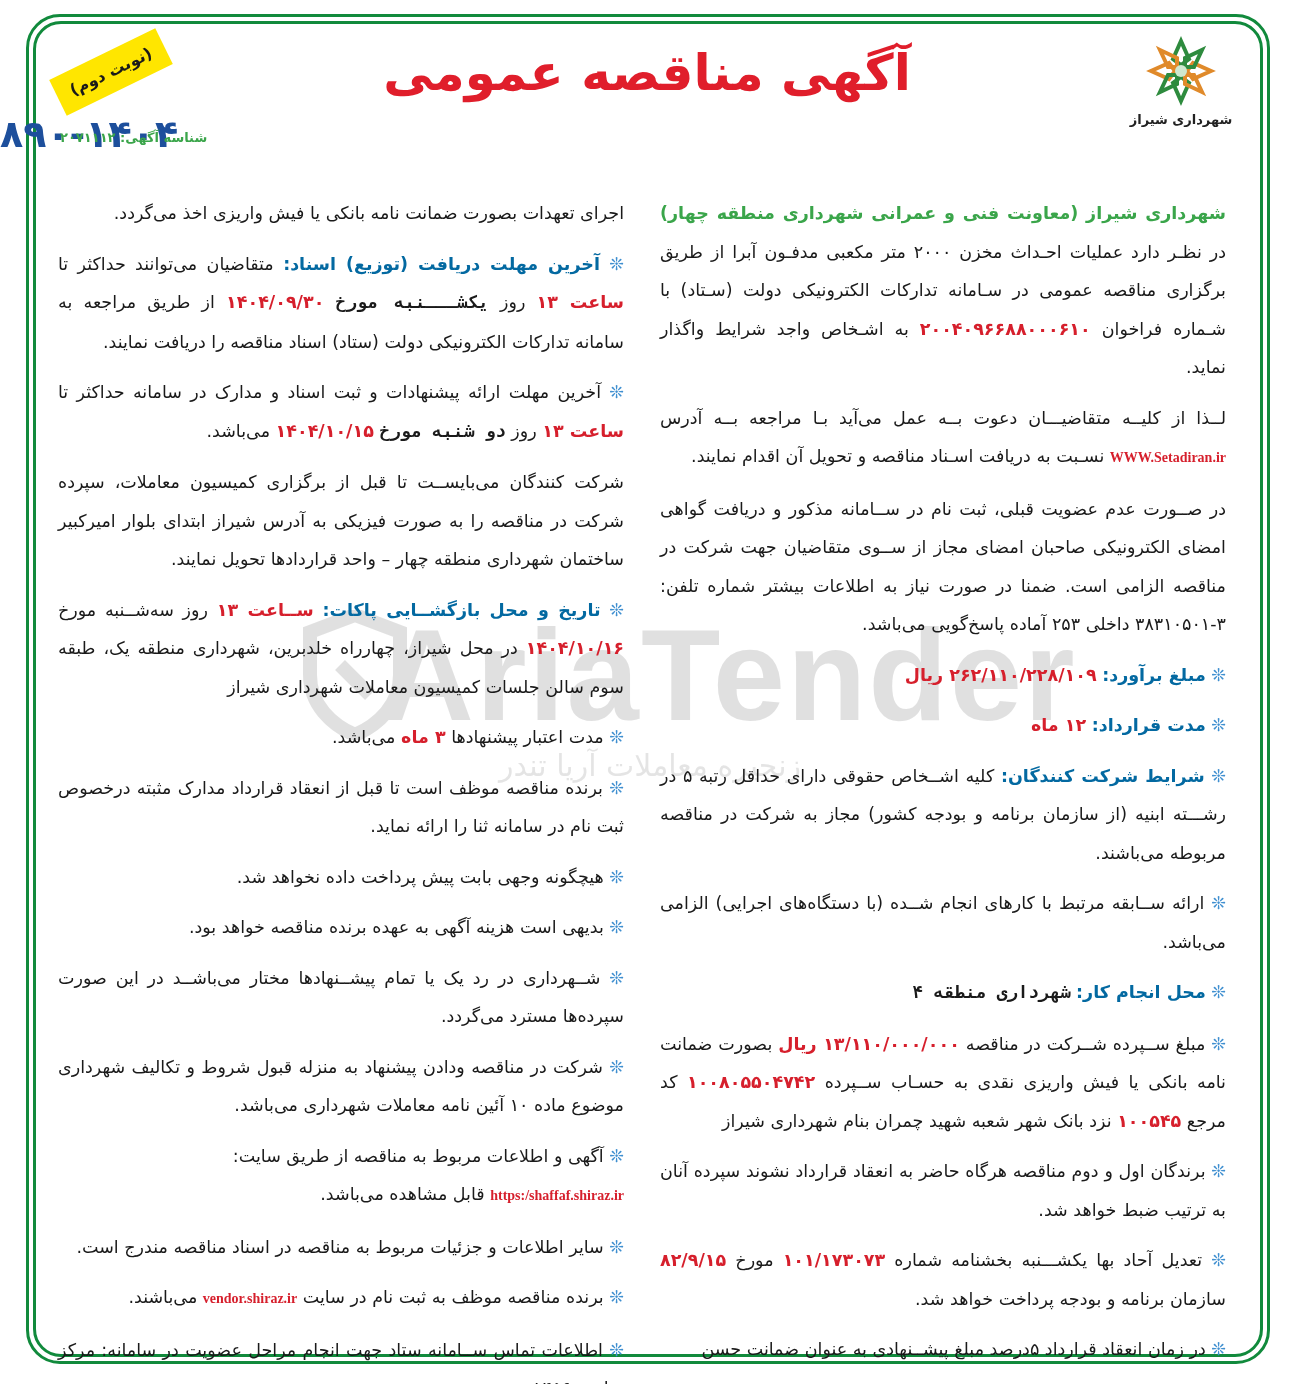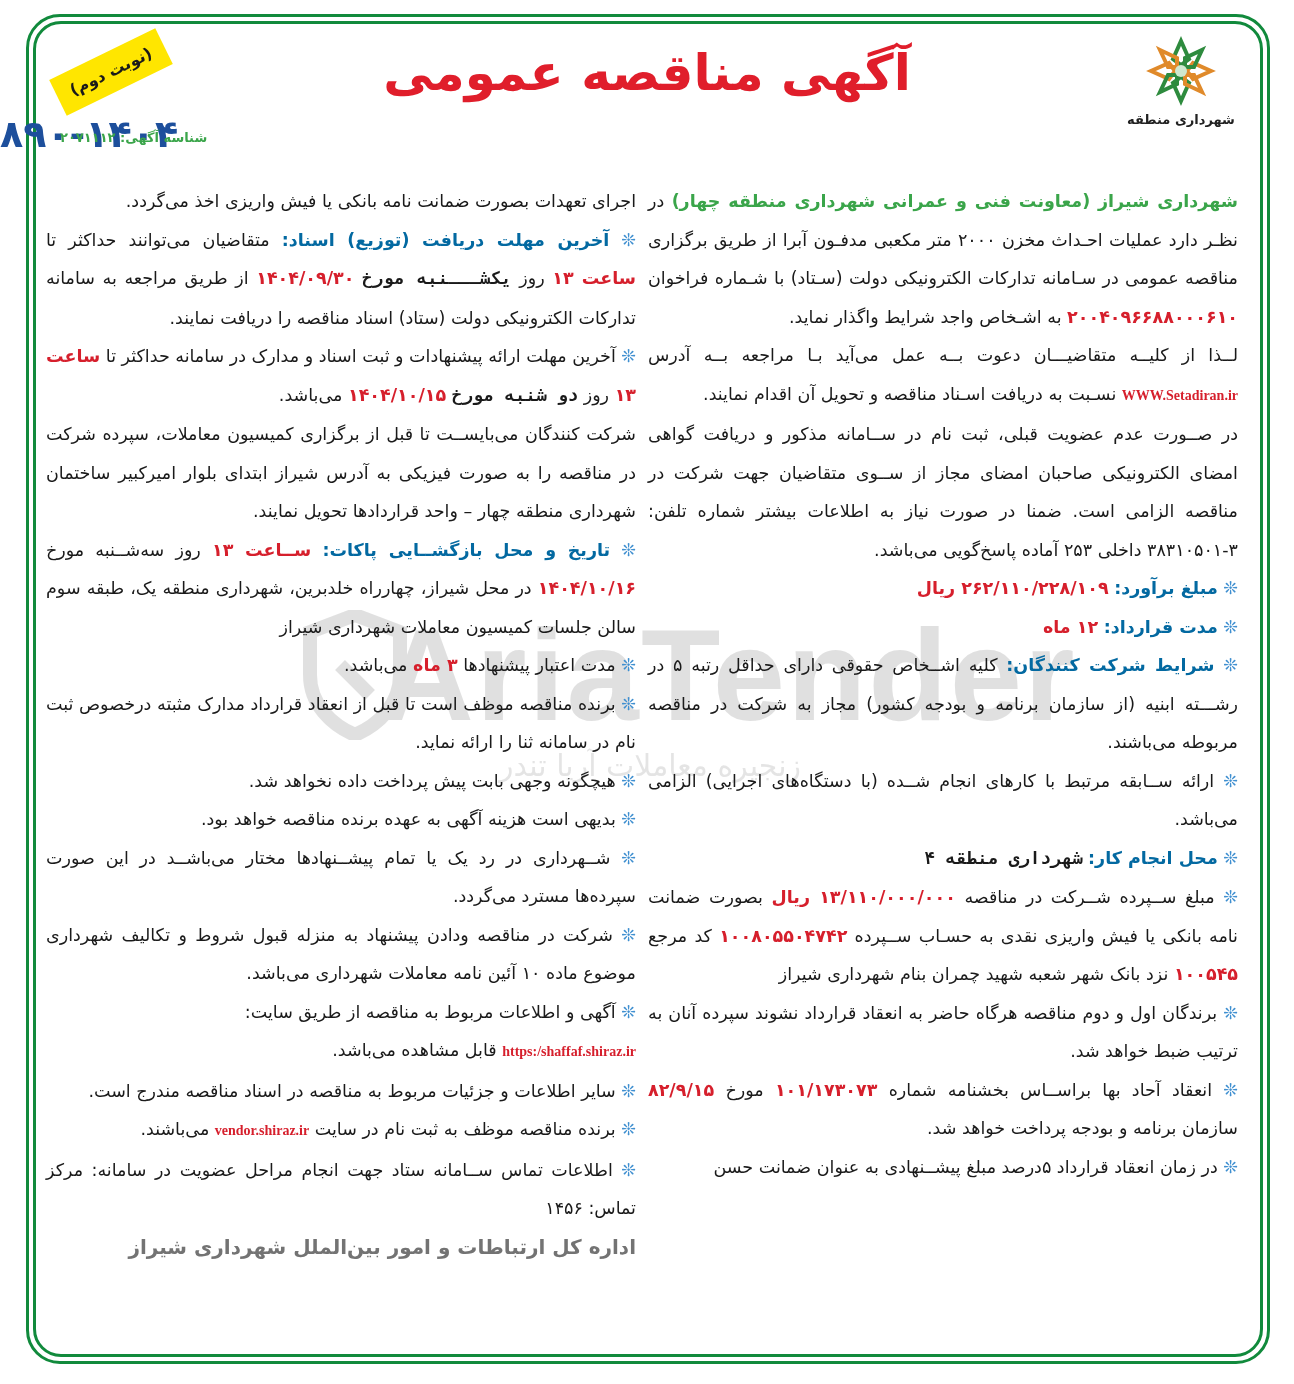--- a/index.html
+++ b/index.html
@@ -46,21 +46,21 @@
   .wm-sub { position: absolute; left: 0; top: 158px; width: 700px; text-align: center; font-size: 30px; color: #888; letter-spacing: 18px; }
   .wm-shield { position: absolute; left: 0; top: 20px; }
 
   
   .col {
     position: absolute; top: 182px; font-size: 17.5px; line-height: 38.5px;
     text-align: justify; text-align-last: right;
   }
   .col-right { right: 56px; width: 590px; }
   .col-left { left: 46px; width: 590px; }
-  .col p { margin: 0; }
+  .col p { margin: 12px; }
   .green { color: #3aa54a; font-weight: bold; }
   .red { color: #d61f2c; font-weight: bold; }
   .blue { color: #0369a1; font-weight: bold; }
   .bold { font-weight: bold; font-family: Liberation Mono, monospace; }
   .star { color: #3f8fd0; font-weight: bold; }
   .url { font-family: "Liberation Serif", serif; font-weight: bold; color: #d61f2c; font-size: 14px; direction: ltr; unicode-bidi: embed; }
   .footer-line { color: #737373; font-weight: bold; font-size: 20px; margin-top: 4px; }
 </style>
 </head>
 <body>
@@ -77,21 +77,21 @@
         <path d="M-30,0 L-12,8 L-6,0 L-12,-8 Z" stroke="#e08a2a"></path>
         <path d="M30,0 L12,8 L6,0 L12,-8 Z" stroke="#e08a2a"></path>
         <path d="M-21,-21 L-4,-13 L-4,-4 L-13,-4 Z" stroke="#e08a2a"></path>
         <path d="M21,21 L4,13 L4,4 L13,4 Z" stroke="#e08a2a"></path>
         <path d="M21,-21 L13,-4 L4,-4 L4,-13 Z" stroke="#2e8b3e"></path>
         <path d="M-21,21 L-13,4 L-4,4 L-4,13 Z" stroke="#2e8b3e"></path>
       </g>
       <circle r="6" fill="#cfe8cf"></circle>
     </g>
   </svg>
-  <div class="logo-text">شهرداری منطقه</div>
+  <div class="logo-text">شهرداری شیراز</div>
 </div>
 
 <div class="title">آگهی مناقصه عمومی</div>
 <div class="tender-no">۸۹۰-۱۴۰۴</div>
 <div class="badge">(نوبت دوم)</div>
 <div class="ad-id">
   <span>شناسه آگهی:</span>
   <span>۲۰۷۱۱۱۲</span>
 </div>
 
@@ -138,21 +138,21 @@
   <p>
     <span class="star">❊</span>
     <span>مبلغ ســپرده شــرکت در مناقصه </span><span class="red">۱۳/۱۱۰/۰۰۰/۰۰۰ ریال</span><span> بصورت ضمانت نامه بانکی یا فیش واریزی نقدی به حسـاب ســپرده </span><span class="red">۱۰۰۸۰۵۵۰۴۷۴۲</span><span> کد مرجع </span><span class="red">۱۰۰۵۴۵</span><span> نزد بانک شهر شعبه شهید چمران بنام شهرداری شیراز</span>
   </p>
   <p>
     <span class="star">❊</span>
     <span>برندگان اول و دوم مناقصه هرگاه حاضر به انعقاد قرارداد نشوند سپرده آنان به ترتیب ضبط خواهد شد.</span>
   </p>
   <p>
     <span class="star">❊</span>
-    <span>انعقاد آحاد بها براســاس بخشنامه شماره </span><span class="red">۱۰۱/۱۷۳۰۷۳</span><span> مورخ </span><span class="red">۸۲/۹/۱۵</span><span> سازمان برنامه و بودجه پرداخت خواهد شد.</span>
+    <span>تعدیل آحاد بها یکشـــنبه بخشنامه شماره </span><span class="red">۱۰۱/۱۷۳۰۷۳</span><span> مورخ </span><span class="red">۸۲/۹/۱۵</span><span> سازمان برنامه و بودجه پرداخت خواهد شد.</span>
   </p>
   <p>
     <span class="star">❊</span>
     <span>در زمان انعقاد قرارداد ۵درصد مبلغ پیشــنهادی به عنوان ضمانت حسن</span>
   </p>
 </div>
 
 <div class="col col-left">
   <p>اجرای تعهدات بصورت ضمانت نامه بانکی یا فیش واریزی اخذ می‌گردد.</p>
   <p>

